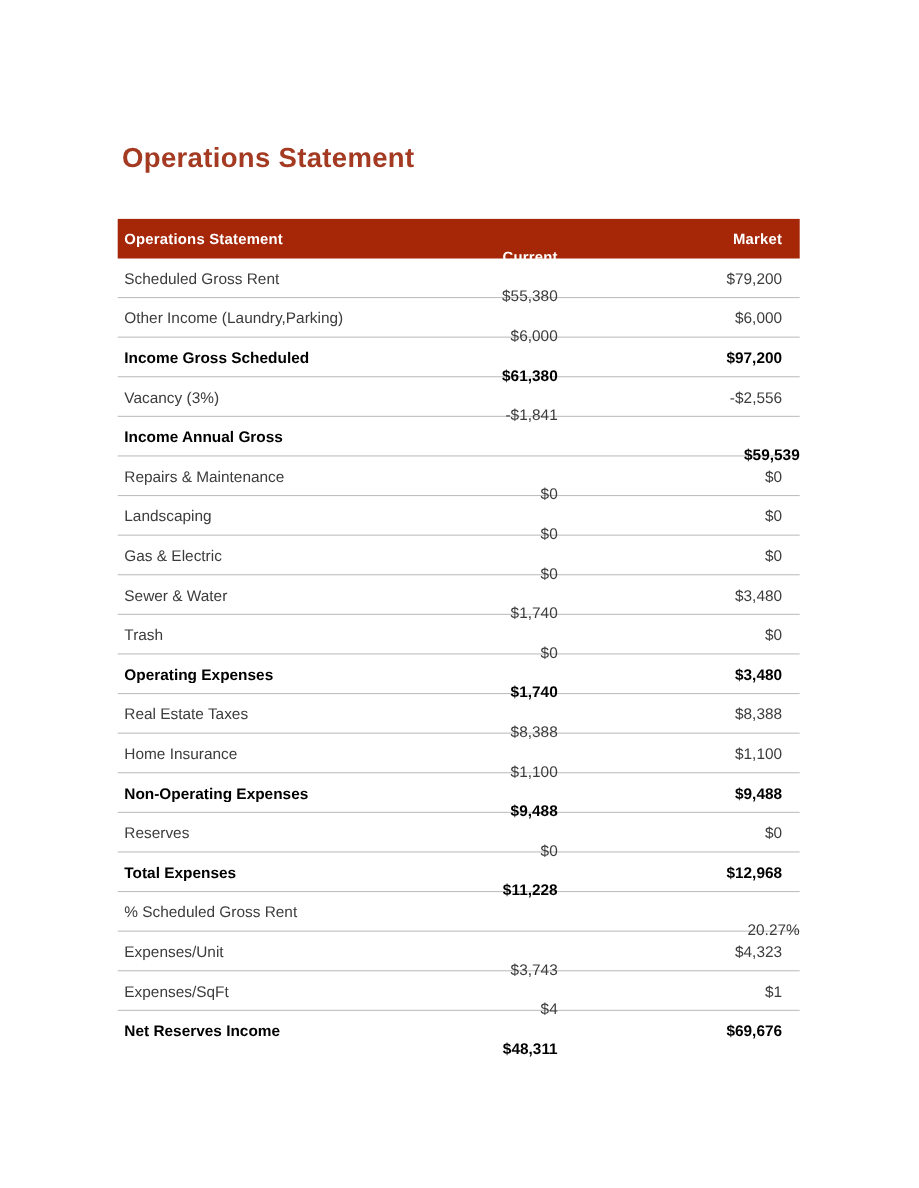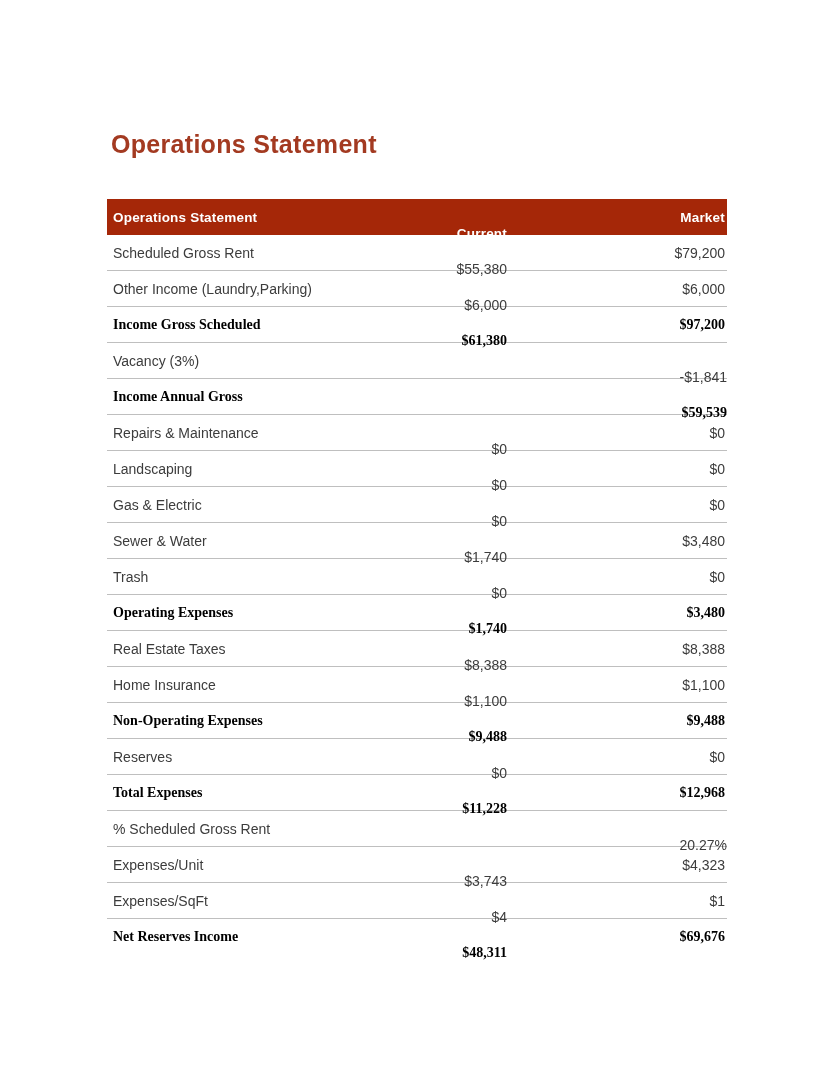--- a/index.html
+++ b/index.html
@@ -51,25 +51,24 @@
     align-items:center;
     height:36px;
     border-bottom:1px solid var(--divider);
     font-size:14px;
     color:var(--row-text);
   }
   .row:last-child{border-bottom:none;}
   .row.bold{
     font-weight:bold;
     color:var(--bold-text);
-    font-family:Liberation Serif, serif;
   }
   .c1{flex:1;text-align:left;padding-left:6px;white-space:nowrap;overflow:hidden;}
   .c2{width:155px;text-align:right;white-space:nowrap;margin-top:32px;}
-  .c3{width:220px;text-align:right;padding-right:2px;white-space:nowrap;}
+  .c3{width:220px;text-align:right;padding-right:16px;white-space:nowrap;}
 </style>
 </head>
 <body>
 
 <div class="page">
   <div class="page-title">Operations Statement</div>
 
   <div class="ops-table">
     <div class="thead">
       <div class="c1">Operations Statement</div>
@@ -91,20 +90,21 @@
 
   <div class="row bold">
     <div class="c1">Income Gross Scheduled</div>
     <div class="c2">$61,380</div>
     <div class="c3">$97,200</div>
   </div>
 
   <div class="row">
     <div class="c1">Vacancy (3%)</div>
     <div class="c2">-$1,841</div>
+    <div class="c3">-$2,556</div>
   </div>
 
   <div class="row bold">
     <div class="c1">Income Annual Gross</div>
     <div class="c2">$59,539</div>
   </div>
 
   <div class="row">
     <div class="c1">Repairs &amp; Maintenance</div>
     <div class="c2">$0</div>

